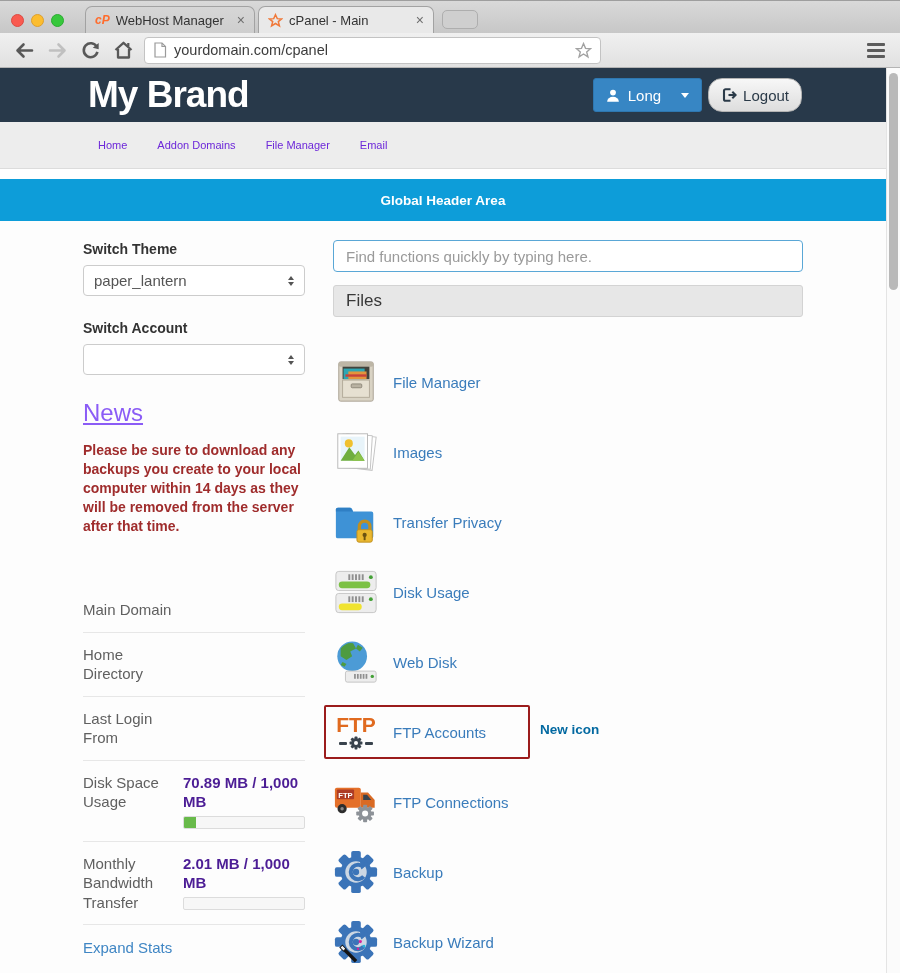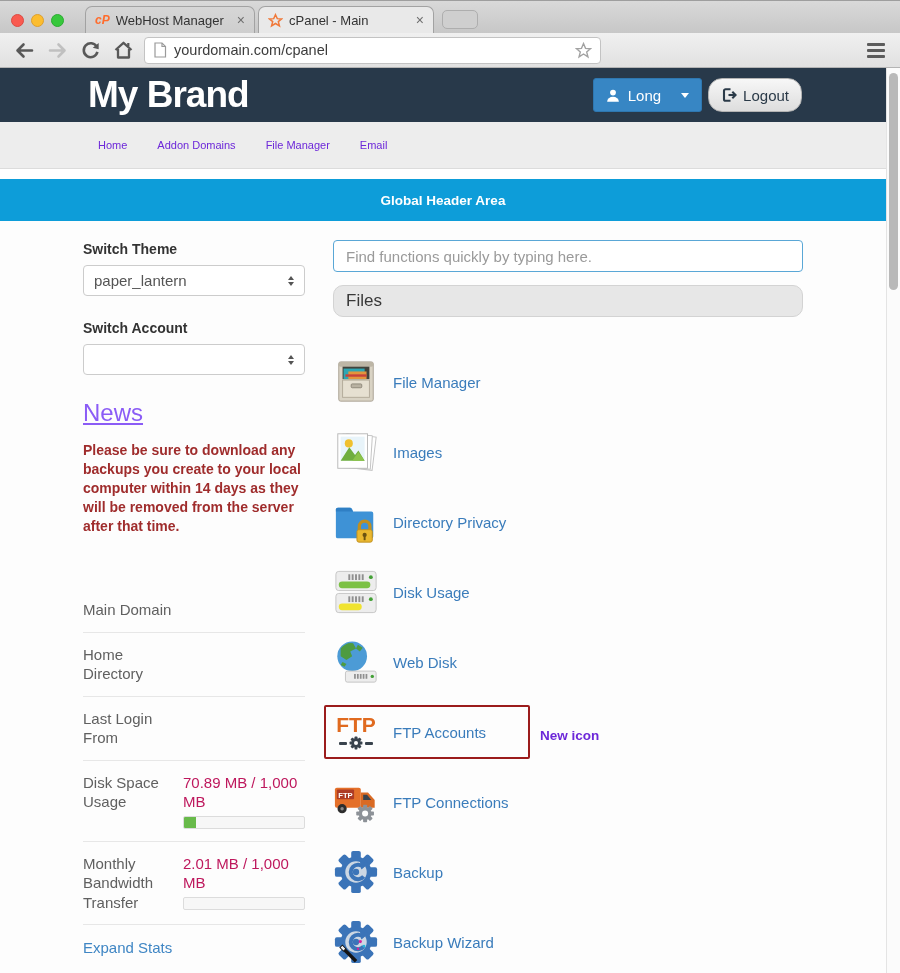--- a/index.html
+++ b/index.html
@@ -60,37 +60,37 @@
   .select{height:31px;border:1px solid #ccc;border-radius:4px;background:#fff;display:flex;align-items:center;
     justify-content:space-between;padding:0 10px;font-size:15px;color:#555;margin-bottom:24px;box-sizing:border-box;}
   .updown{display:flex;flex-direction:column;gap:2px;align-items:center;}
   .updown .u{width:0;height:0;border-left:3.5px solid transparent;border-right:3.5px solid transparent;border-bottom:4.5px solid #555;}
   .updown .d{width:0;height:0;border-left:3.5px solid transparent;border-right:3.5px solid transparent;border-top:4.5px solid #555;}
   .newstitle{font-size:24px;color:#8b5cf6;margin:4px 0 14px;text-decoration:underline;}
   .newsbody{font-size:14px;font-weight:bold;color:#9f2c2c;line-height:1.36;width:218px;}
   .stats{margin-top:52px;}
   .statrow{display:flex;padding:12px 0;border-bottom:1px solid #e7e7e7;font-size:15px;}
   .statlabel{width:100px;color:#606060;line-height:1.3;flex:none;}
-  .statvalue{flex:1;color:#be185d;line-height:1.3;}
+  .statvalue{flex:1;color:#4c1d95;line-height:1.3;font-weight:bold;}
   .track{margin-top:4px;height:13px;background:#f7f7f7;border:1px solid #dcdcdc;border-radius:2px;overflow:hidden;box-sizing:border-box;}
   .fill{height:100%;background:#68ba4a;}
   .expand{margin-top:14px;font-size:15px;color:#3f86c4;}
 
   .main{position:absolute;left:333px;top:19px;width:470px;}
   .search{width:100%;height:32px;border:1px solid #5aa7d6;border-radius:4px;padding:0 12px;font-size:15px;color:#333;
     box-sizing:border-box;outline:none;margin-bottom:13px;background:#fff;font-family:"Liberation Sans",sans-serif;}
   .search::placeholder{color:#9a9a9a;}
-  .sectionhdr{height:32px;background:#e7e7e7;border:1px solid #d3d3d3;border-radius:10px;font-size:17px;color:#383838;
+  .sectionhdr{height:32px;background:#e7e7e7;border:1px solid #d3d3d3;border-radius:3px;font-size:17px;color:#383838;
     display:flex;align-items:center;padding:8px 12px;margin-bottom:42px;box-sizing:border-box;}
   .feature{height:46px;margin-bottom:24px;display:flex;align-items:center;gap:14px;position:relative;}
   .feature .flabel{font-size:15px;color:#3a7cbb;}
   .icon46{width:46px;height:46px;flex:none;}
   .hlbox{position:absolute;left:-9px;top:-4px;width:206px;height:54px;border:2px solid #9b1c1c;border-radius:2px;
     box-sizing:border-box;pointer-events:none;}
-  .annotation{position:absolute;left:207px;top:13px;font-size:13.5px;font-weight:bold;color:#6d28d9;white-space:nowrap;margin-top:6px;}
+  .annotation{position:absolute;left:207px;top:13px;font-size:13.5px;font-weight:bold;color:#0369a1;white-space:nowrap;}
   .ftpicon{width:46px;height:46px;display:flex;flex-direction:column;align-items:center;justify-content:center;flex:none;}
   .ftptext{font-size:21px;font-weight:bold;color:#e06a1f;line-height:1;}
   .ftprow{display:flex;align-items:center;gap:2px;margin-top:1px;}
   .dash{width:8px;height:3px;background:#39434d;border-radius:1px;}
 </style>
 </head>
 <body>
 
 <svg width="0" height="0" style="position:absolute">
   <defs>
@@ -305,21 +305,21 @@
           
           <div class="feature">
             <svg class="icon46" viewBox="0 0 48 48">
               <path d="M5 9 h13 a2 2 0 0 1 1.8 1.2 L21 13 h19 a2 2 0 0 1 2 2 v24 a2 2 0 0 1 -2 2 H5 a2 2 0 0 1 -2 -2 V11 a2 2 0 0 1 2 -2 z" fill="#3e92d6"></path>
               <path d="M3 11 a2 2 0 0 1 2 -2 h13 l3 4 H3 z" fill="#2f7fc4"></path>
               <path d="M27.5 33 v-4.5 a5.5 5.5 0 0 1 11 0 V33" fill="none" stroke="#c08f1f" stroke-width="3.4"></path>
               <rect x="25" y="32" width="16" height="13" rx="2" fill="#eab82f" stroke="#c08f1f"></rect>
               <circle cx="33" cy="37.5" r="2.2" fill="#6b5211"></circle>
               <rect x="32" y="38.5" width="2" height="4.5" fill="#6b5211"></rect>
             </svg>
-            <span class="flabel">Directory Privacy</span>
+            <span class="flabel">Transfer Privacy</span>
           </div>
 
           
           <div class="feature">
             <svg class="icon46" viewBox="0 0 48 48">
               <rect x="3" y="2.5" width="42" height="20" rx="3" fill="#ededed" stroke="#c6c6c6"></rect>
               <g fill="#8f8f8f">
                   <rect x="16" y="5.5" width="2" height="6"></rect>
                   <rect x="19.5" y="5.5" width="2" height="6"></rect>
                   <rect x="23" y="5.5" width="2" height="6"></rect>

